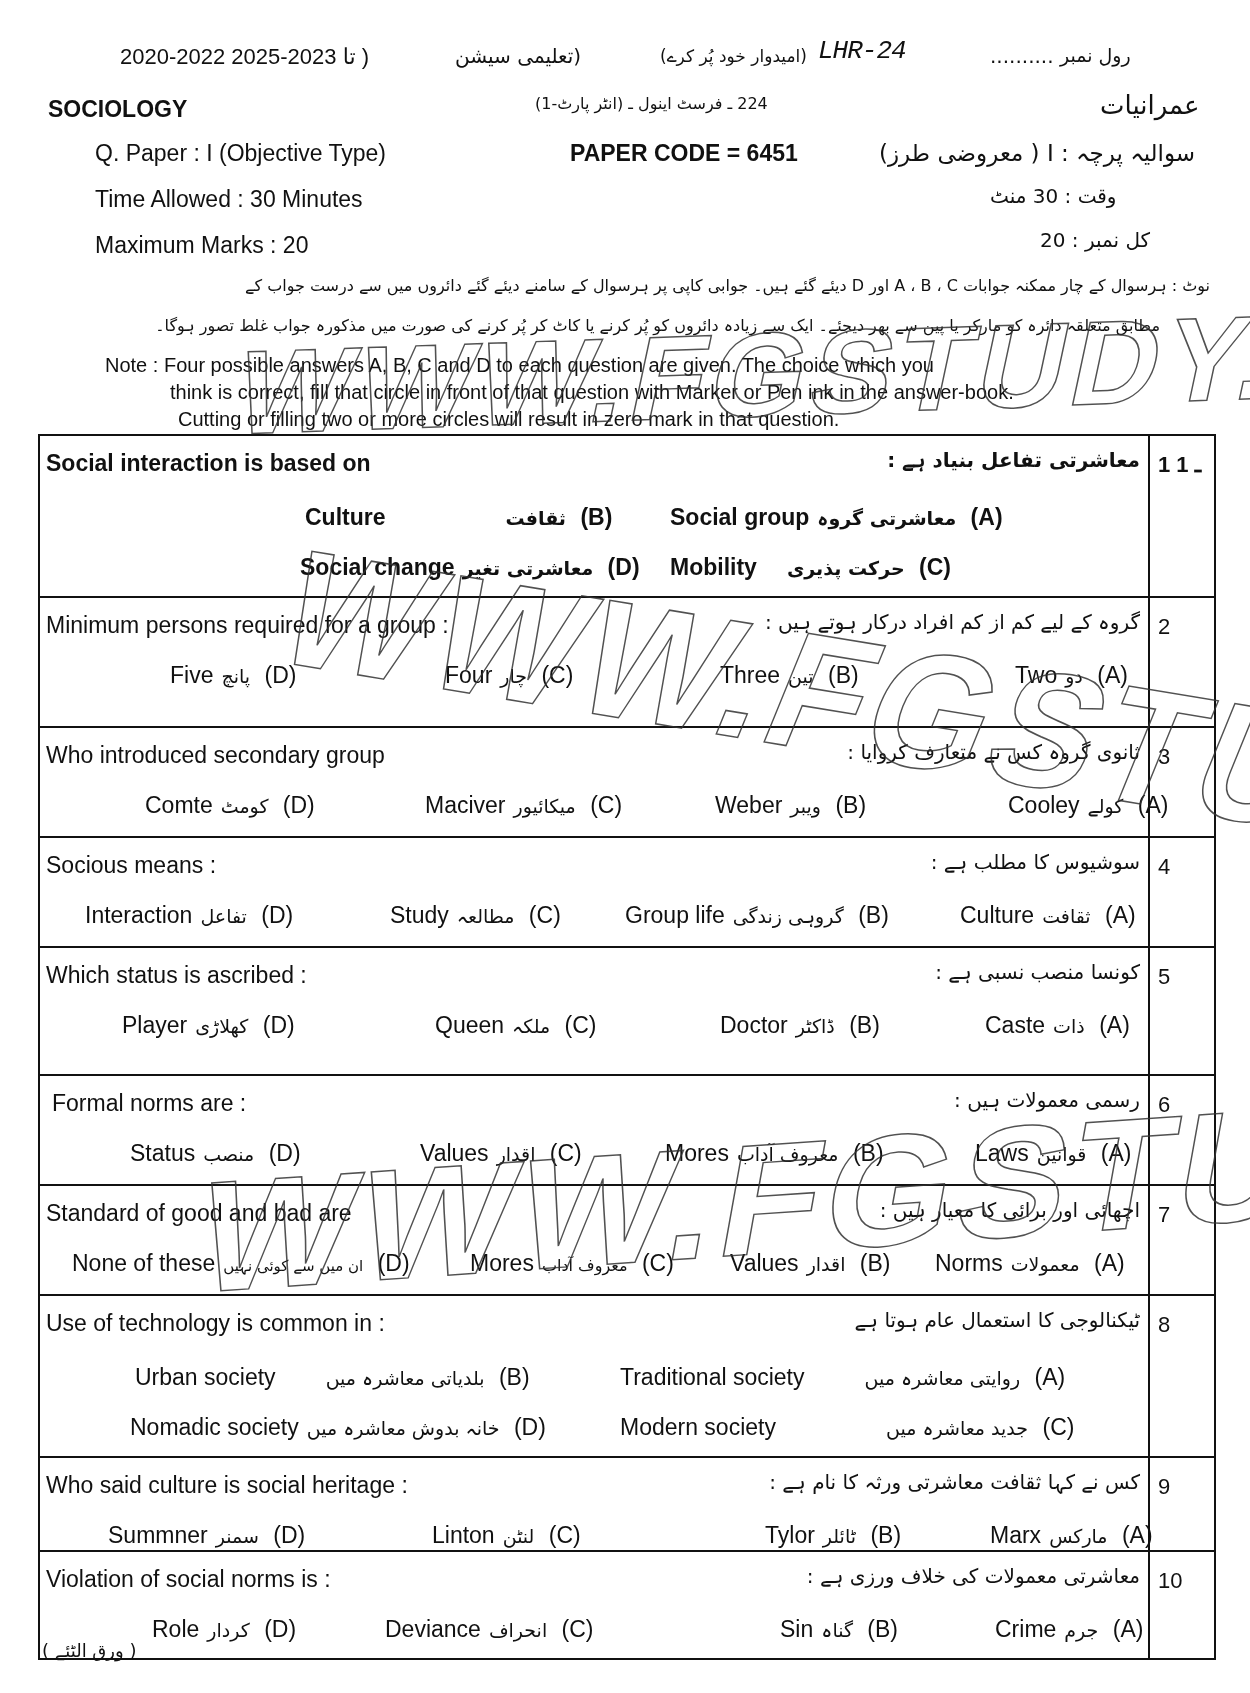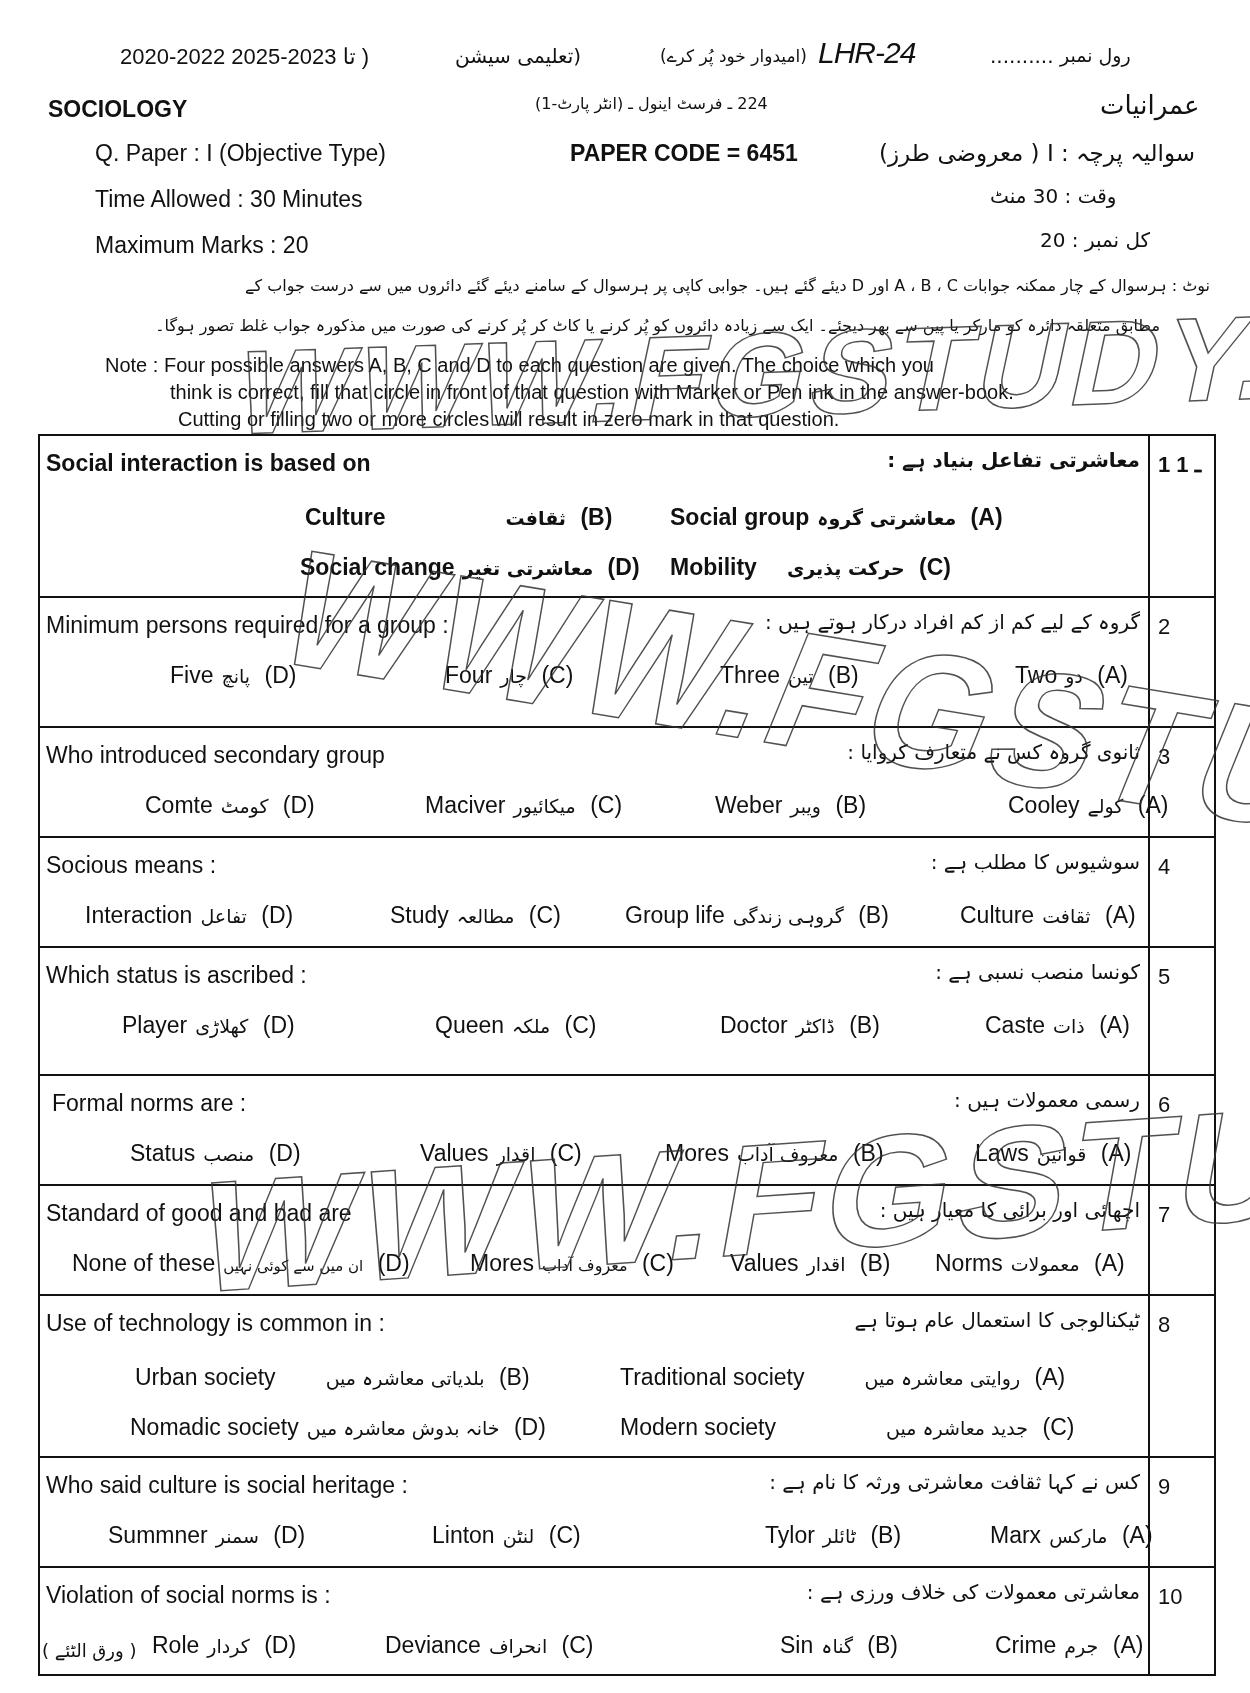--- a/index.html
+++ b/index.html
@@ -2,21 +2,21 @@
 <html><head>
 <meta charset="utf-8">
 <style>
   html, body { margin:0; padding:0; background:#ffffff; }
   body { width:1250px; height:1693px; position:relative; overflow:hidden;
          font-family:"Liberation Sans", sans-serif; color:#111; }
   .abs { position:absolute; white-space:nowrap; }
   .en { font-family:"Liberation Sans", sans-serif; font-size:23px; }
   .ur { font-family:"DejaVu Sans", sans-serif; direction:rtl; font-size:20px; }
   .bold { font-weight:bold; }
-  .hand { font-family:Liberation Sans, sans-serif; font-style:italic; font-size:30px; letter-spacing:-1px; }
+  .hand { font-family:Liberation Mono, monospace; font-style:italic; font-size:26px; letter-spacing:-1px; }
   .note-en { font-size:20px; line-height:26px; }
   .watermark { position:absolute; font-family:"Liberation Sans", sans-serif; font-weight:bold;
                font-size:150px; color:transparent; -webkit-text-stroke:1.5px #333;
                transform:skewX(-14deg); letter-spacing:6px; white-space:nowrap; pointer-events:none; opacity:0.85; }
   table.qt { position:absolute; left:38px; top:434px; width:1178px; border-collapse:collapse; }
   table.qt td { border:2px solid #111; vertical-align:top; padding:0; }
   td.num { width:56px; font-size:22px; padding:16px 0 0 8px !important; }
   .qcell { position:relative; }
   .qrow-en { position:absolute; left:6px; top:14px; font-size:23px; white-space:nowrap; }
   .qrow-ur { position:absolute; right:8px; top:12px; font-size:20px; direction:rtl; white-space:nowrap; font-family:"DejaVu Sans", sans-serif; }
@@ -147,21 +147,21 @@
       <div class="qrow-en">Use of technology is common in :</div>
       <div class="qrow-ur">ٹیکنالوجی کا استعمال عام ہوتا ہے</div>
       <div class="opt" style="left:95px; top:68px;"><span>Urban society</span><span class="u" style="margin-left:50px;">بلدیاتی معاشرہ میں</span> <span>(B)</span></div>
       <div class="opt" style="left:580px; top:68px;"><span>Traditional society</span><span class="u" style="margin-left:60px;">روایتی معاشرہ میں</span> <span>(A)</span></div>
       <div class="opt" style="left:90px; top:118px;"><span>Nomadic society</span><span class="u">خانہ بدوش معاشرہ میں</span> <span>(D)</span></div>
       <div class="opt" style="left:580px; top:118px;"><span>Modern society</span><span class="u" style="margin-left:110px;text-align:right;">جدید معاشرہ میں</span> <span>(C)</span></div>
     </td>
     <td class="num">8</td>
   </tr>
 
-  <tr style="height:110px;">
+  <tr style="height:94px;">
     <td class="qcell">
       <div class="qrow-en">Who said culture is social heritage :</div>
       <div class="qrow-ur">کس نے کہا ثقافت معاشرتی ورثہ کا نام ہے :</div>
       <div class="opt" style="left:68px; top:64px;"><span>Summner</span><span class="u">سمنر</span> <span>(D)</span></div>
       <div class="opt" style="left:392px; top:64px;"><span>Linton</span><span class="u">لنٹن</span> <span>(C)</span></div>
       <div class="opt" style="left:725px; top:64px;"><span>Tylor</span><span class="u">ٹائلر</span> <span>(B)</span></div>
       <div class="opt" style="left:950px; top:64px;"><span>Marx</span><span class="u">مارکس</span> <span>(A)</span></div>
     </td>
     <td class="num">9</td>
   </tr>

